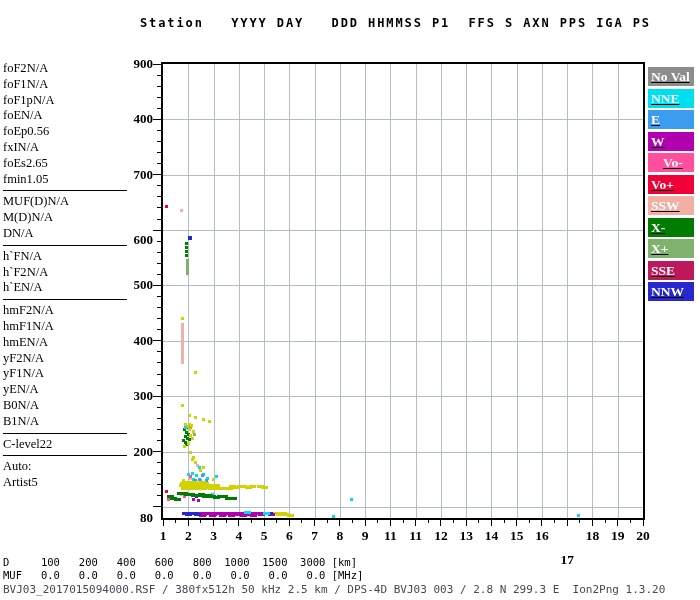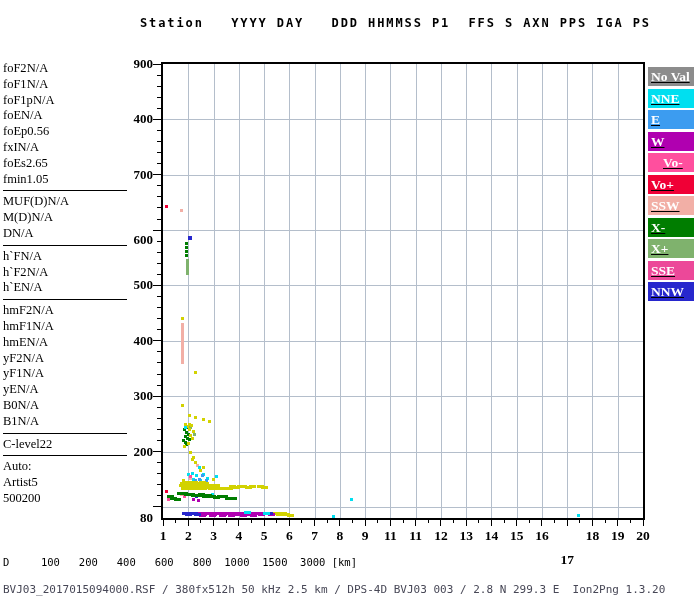--- a/index.html
+++ b/index.html
@@ -153,24 +153,20 @@
         <div class="param-label">C-level</div>
         <div class="param-value">22</div>
       </div>
       <div class="param-sep"></div>
       <div class="param-row">
         <div class="param-label">Auto:</div>
         <div class="param-value"></div>
       </div>
       <div class="param-row">
         <div class="param-label">Artist5</div>
-        <div class="param-value"></div>
-      </div>
-      <div class="param-row">
-        <div class="param-label">500200</div>
         <div class="param-value"></div>
       </div>
     </div>
 
   <div id="plot">
       <div class="gl" style="left: 25.2632px; top: 0px; width: 1px; height: 454px;"></div>
       <div class="gl" style="left: 50.5263px; top: 0px; width: 1px; height: 454px;"></div>
       <div class="gl" style="left: 75.7895px; top: 0px; width: 1px; height: 454px;"></div>
       <div class="gl" style="left: 101.053px; top: 0px; width: 1px; height: 454px;"></div>
       <div class="gl" style="left: 126.316px; top: 0px; width: 1px; height: 454px;"></div>
@@ -490,20 +486,21 @@
   <div id="legend">
       <div class="legend-item" style="background: rgb(140, 140, 140);">No Val</div>
       <div class="legend-item" style="background: rgb(0, 223, 240);">NNE</div>
       <div class="legend-item" style="background: rgb(60, 156, 240);">E</div>
       <div class="legend-item" style="background: rgb(176, 0, 176);">W</div>
       <div class="legend-item" style="background: rgb(255, 79, 158); padding-left: 15px;">Vo-</div>
       <div class="legend-item" style="background: rgb(240, 0, 54);">Vo+</div>
       <div class="legend-item" style="background: rgb(242, 175, 166);">SSW</div>
       <div class="legend-item" style="background: rgb(0, 125, 0);">X-</div>
       <div class="legend-item" style="background: rgb(127, 178, 109);">X+</div>
-      <div class="legend-item" style="background: #ec4899;">SSE</div>
+      <div class="legend-item" style="background: #be185d;">SSE</div>
       <div class="legend-item" style="background: rgb(39, 39, 205);">NNW</div>
     </div>
 
   <pre class="footer-d">D     100   200   400   600   800  1000  1500  3000 [km]</pre>
+  <pre class="footer-muf">MUF   0.0   0.0   0.0   0.0   0.0   0.0   0.0   0.0 [MHz]</pre>
   <pre class="footer-file">BVJ03_2017015094000.RSF / 380fx512h 50 kHz 2.5 km / DPS-4D BVJ03 003 / 2.8 N 299.3 E  Ion2Png 1.3.20</pre>
 
 </div>
 
 </body></html>

